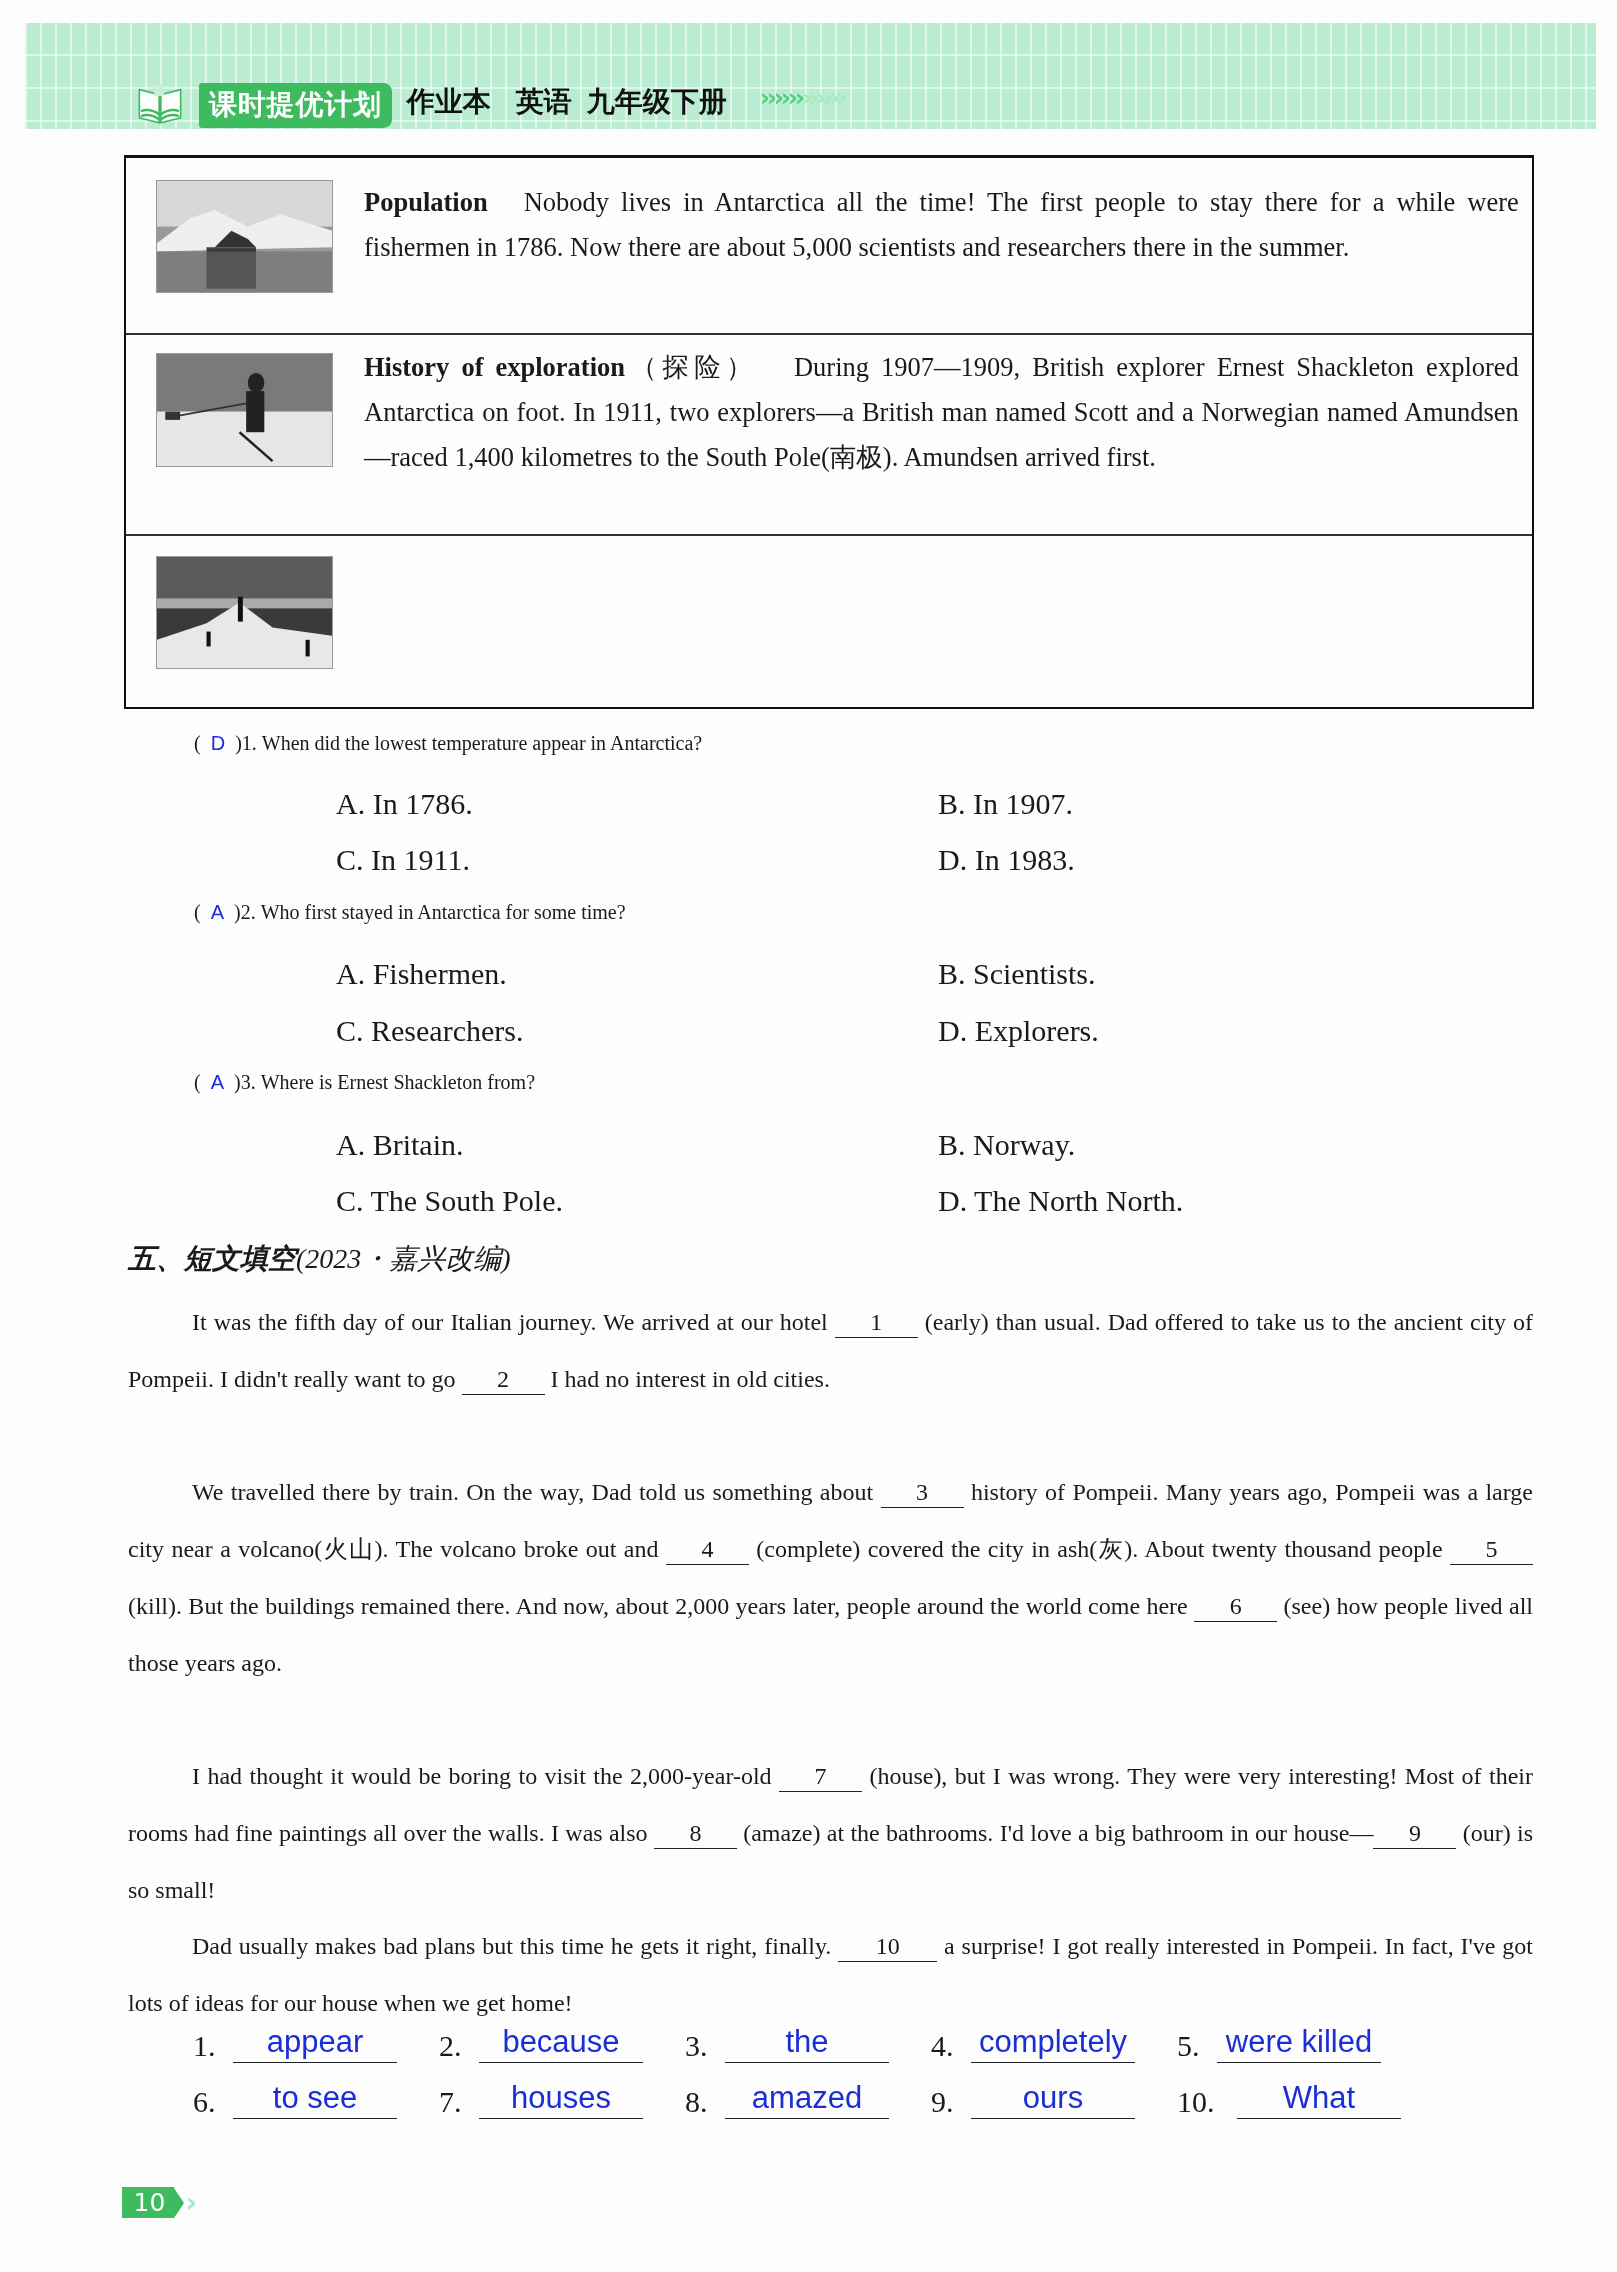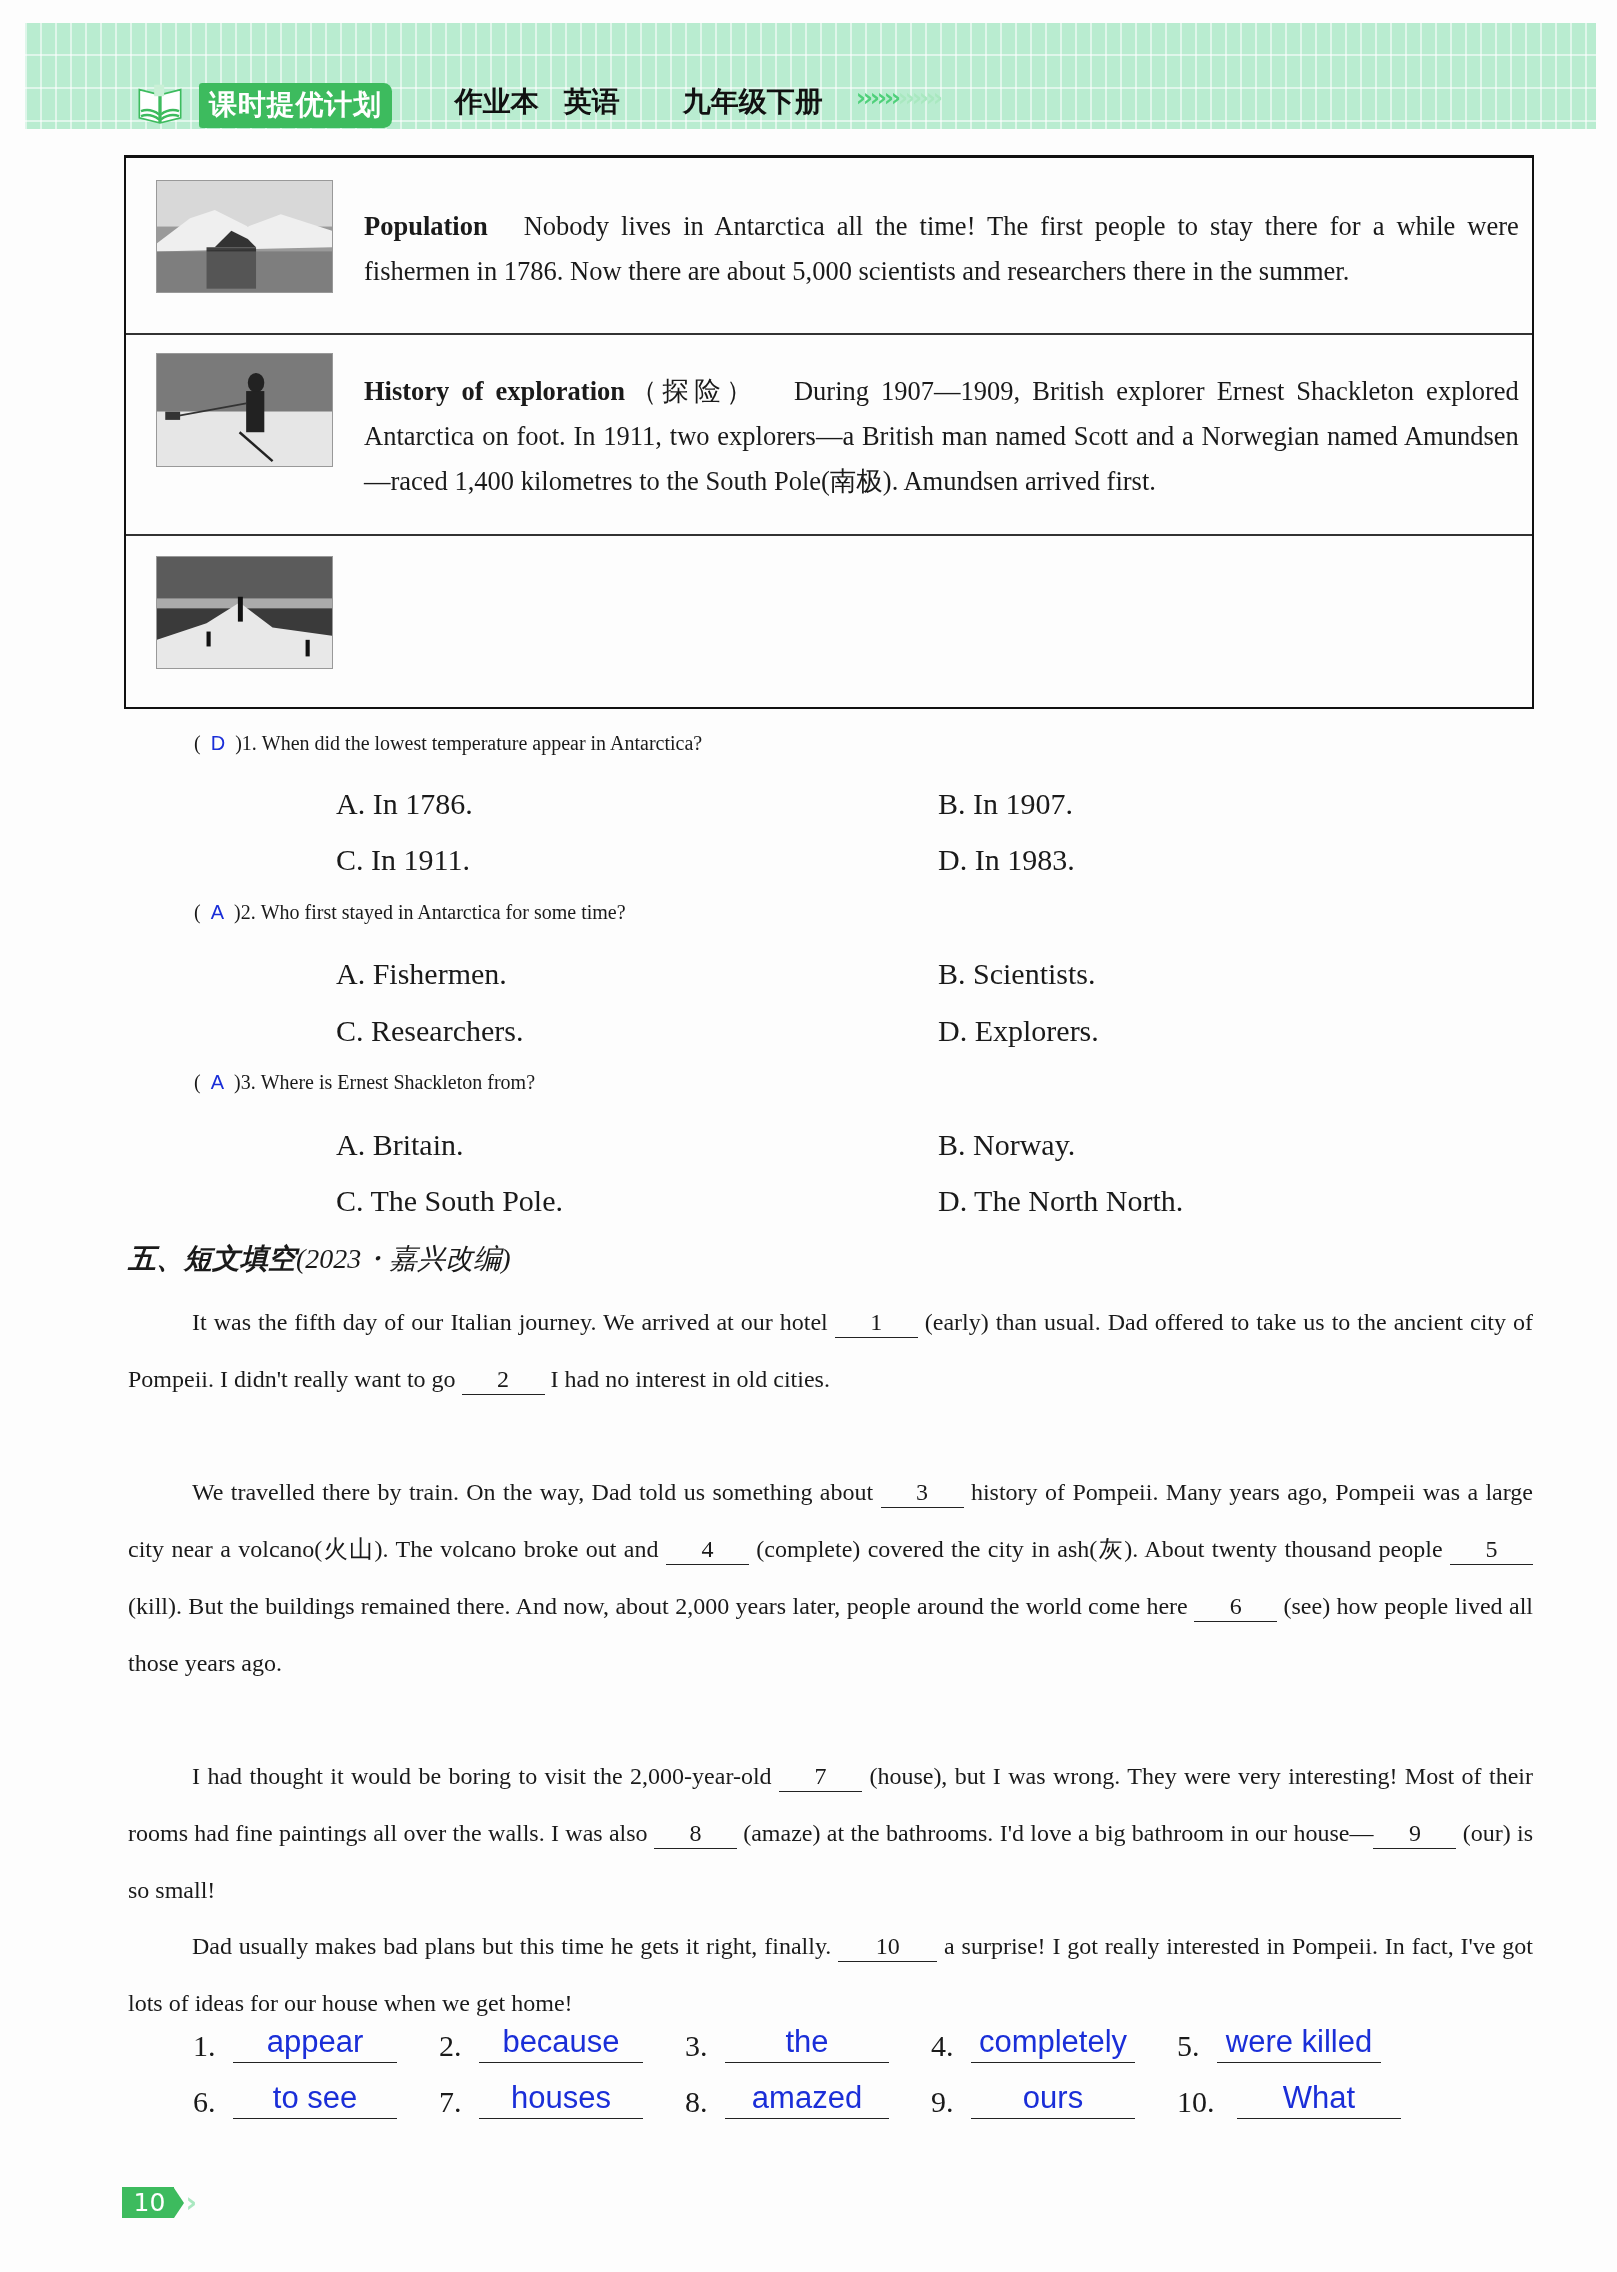--- a/index.html
+++ b/index.html
@@ -8,28 +8,28 @@
   .band { position:absolute; left:25px; top:23px; width:1571px; height:106px;
           background-color:#b9ecd0;
           background-image:
             linear-gradient(90deg, rgba(255,255,255,0.55) 1.7px, transparent 1.7px),
             linear-gradient(0deg, rgba(255,255,255,0.55) 1.7px, transparent 1.7px);
           background-size:15px 100%, 100% 33px; }
   .hdr { position:absolute; left:136px; top:83px; height:48px; display:flex; align-items:flex-start; gap:15px; }
   .book { width:48px; height:43px; position:relative; }
   .brand { background:#3dbb5e; color:#fff; font-family:"DejaVu Sans",sans-serif; font-weight:bold;
            font-size:28px; padding:3.3px 10px; border-radius:3.3px 8.3px 8.3px 3.3px; letter-spacing:0.8px; }
-  .hdr-t { font-family:"DejaVu Sans",sans-serif; font-weight:bold; font-size:28px; color:#111;margin-left:48px; }
+  .hdr-t { font-family:"DejaVu Sans",sans-serif; font-weight:bold; font-size:28px; color:#111; }
   .chev { color:#4fd07a; font-family:"DejaVu Sans",sans-serif; font-weight:bold; font-size:25px; letter-spacing:-3.3px; }
   .chev .f { color:#a9e8c0; }
   .box { position:absolute; left:124px; top:155px; width:1410px; height:554px; border:2.5px solid #111; border-top-width:3.3px; box-sizing:border-box; }
   .row { position:absolute; left:0; right:0; border-bottom:2.1px solid #333; }
   .row:last-child { border-bottom:none; }
   .photo { position:absolute; left:30px; width:175px; border:0.8px solid #999; }
-  .rt { position:absolute; left:238px; right:13.2px; font-size:26.5px; line-height:45px; text-align:justify;margin-top:24px; }
+  .rt { position:absolute; left:238px; right:13.2px; font-size:26.5px; line-height:45px; text-align:justify; }
   .rt b { font-weight:bold; }
   .q { position:absolute; left:194px; font-size:20px; }
   .ans { color:#1a2ed8; font-family:"Liberation Sans","DejaVu Sans",sans-serif; }
   .opt { position:absolute; font-size:30px; }
   .sec { position:absolute; left:128px; top:1240px; font-size:28px;font-style:italic; }
   .sec .h { font-family:"DejaVu Sans",sans-serif; font-weight:bold; }
   .p { position:absolute; left:128px; width:1405px; font-size:24px; line-height:57px; text-align:justify; }
   .p .ind { display:inline-block; width:64px; }
   .blank { display:inline-block; border-bottom:1.7px solid #222; text-align:center; line-height:30px; }
   .arow { position:absolute; left:193px; display:flex; font-size:30px; }

